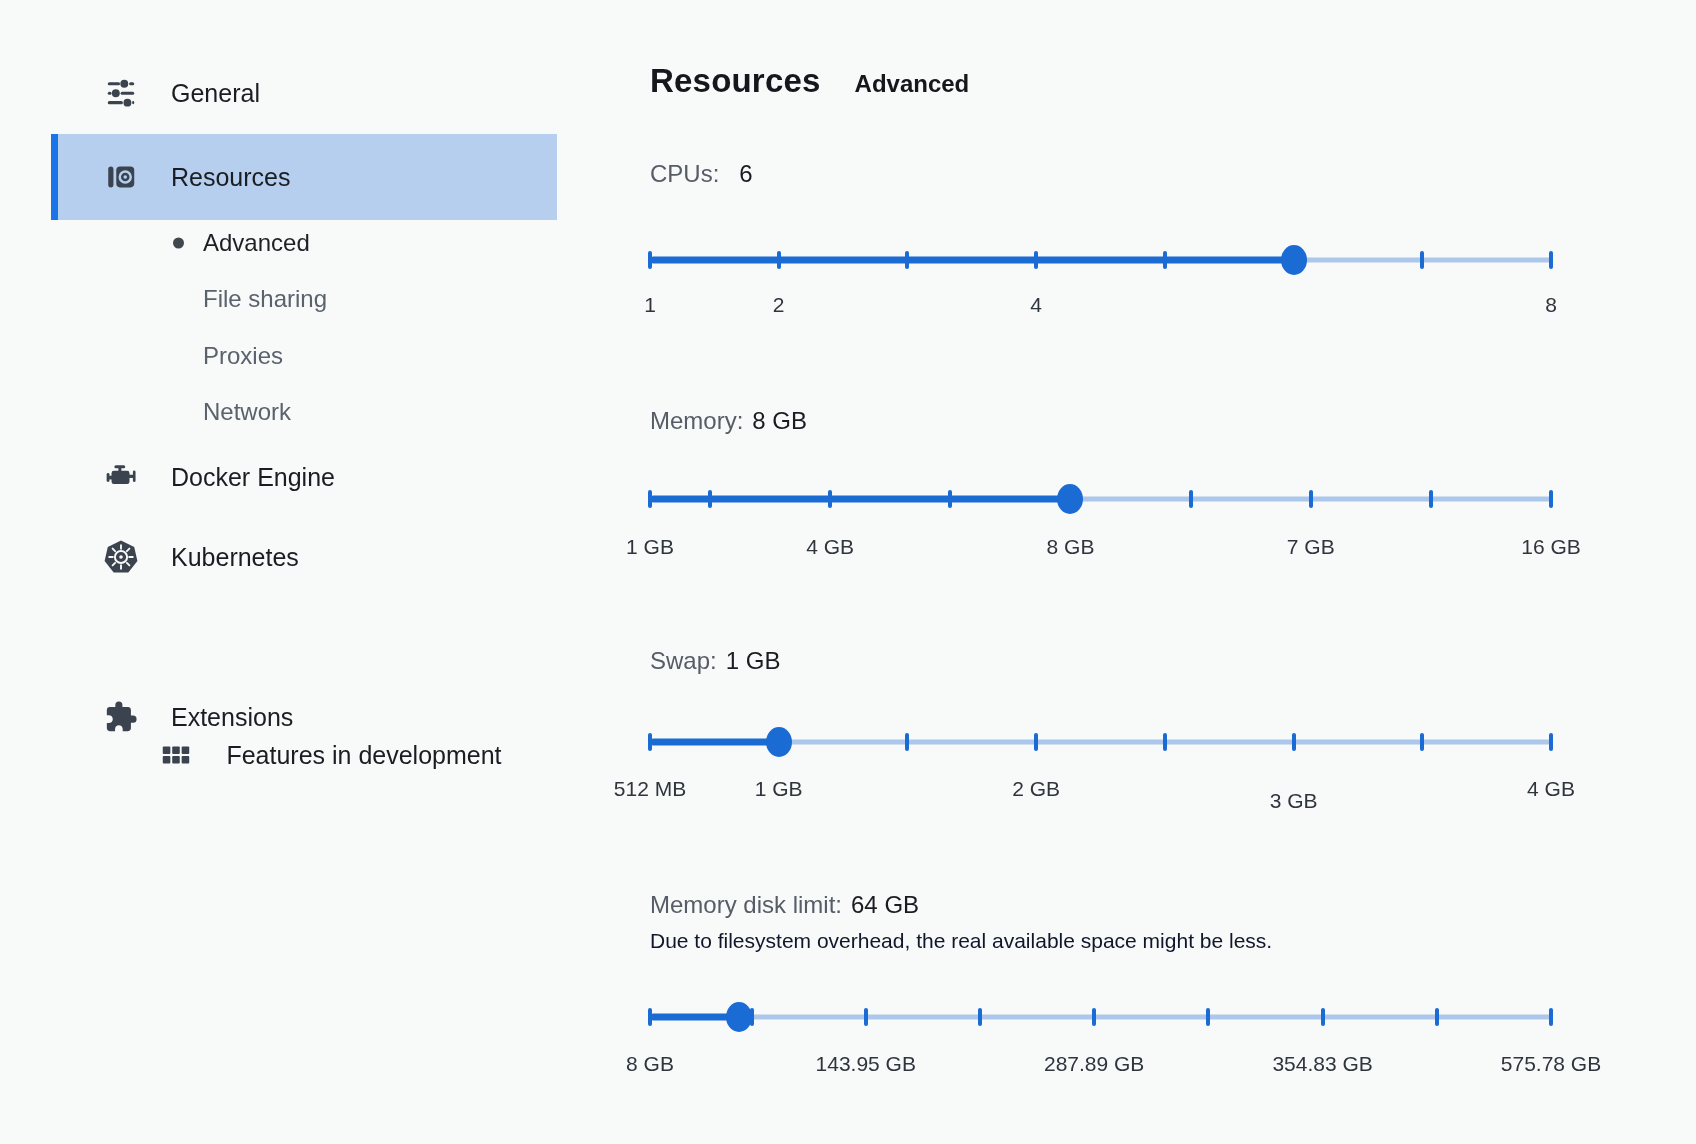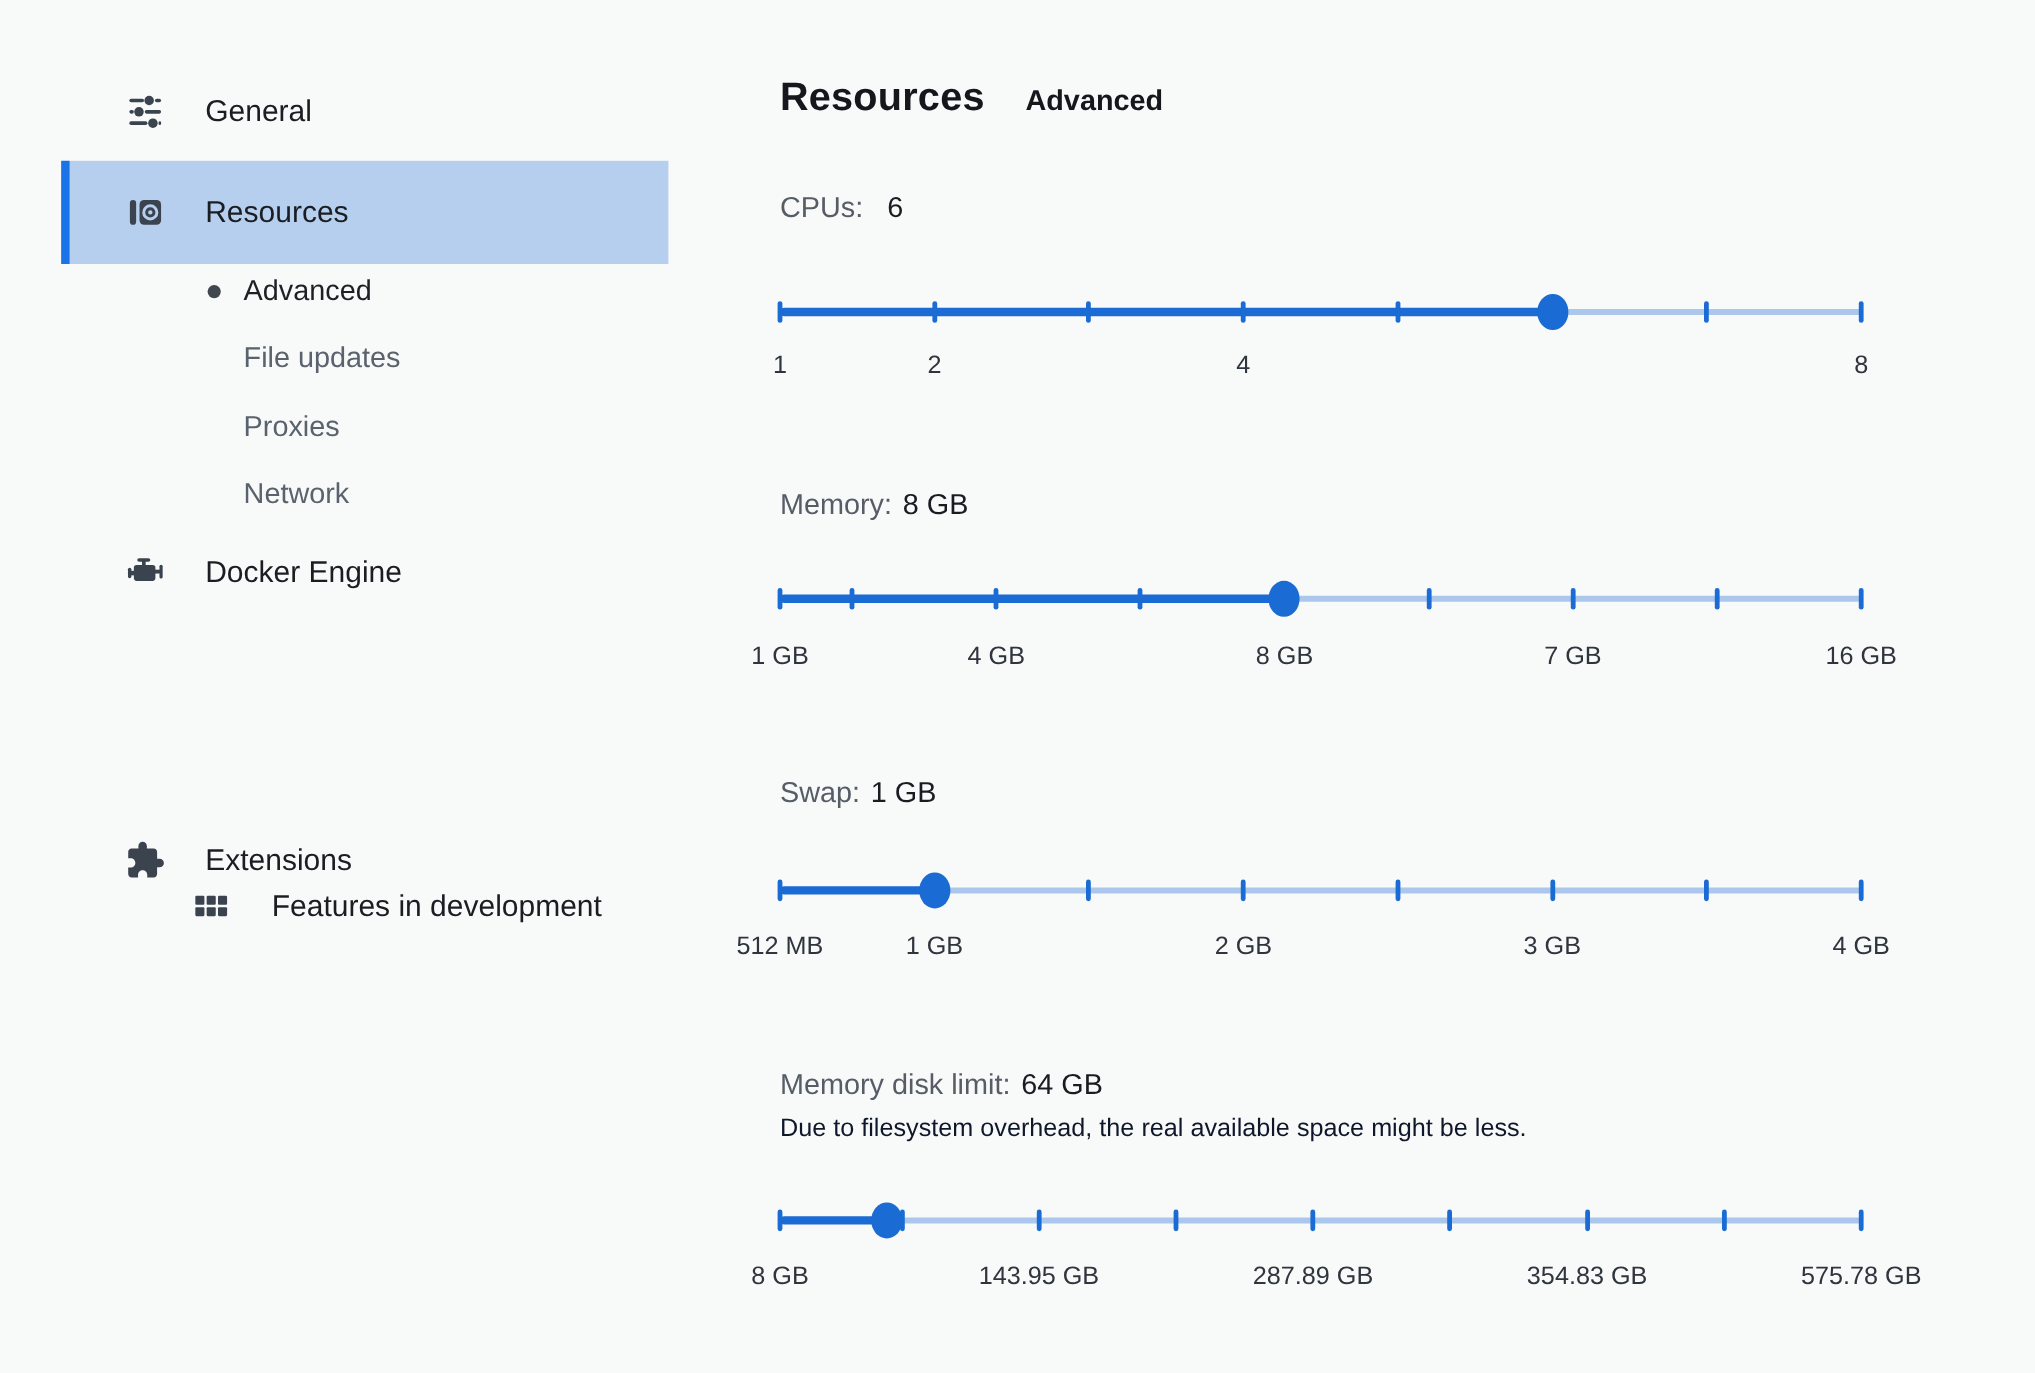--- a/index.html
+++ b/index.html
@@ -74,41 +74,61 @@
    <circle cx="22.5" cy="18" r="1.9" fill="#b6cfee"></circle>
           </svg>
         </span>
         <span class="side-label">Resources</span>
       </div>
       <div class="sub-item active" style="top: 228px;">
         <span class="bullet"></span>
         <span>Advanced</span>
       </div>
       <div class="sub-item" style="top: 284px;">
-        <span>File updates</span>
+        <span>File sharing</span>
       </div>
       <div class="sub-item" style="top: 341px;">
         <span>Proxies</span>
       </div>
       <div class="sub-item" style="top: 397px;">
         <span>Network</span>
       </div>
       <div class="side-item" style="top: 453px; height: 48px;">
         <span class="side-icon">
           <svg viewBox="0 0 36 36" width="34" height="34" fill="currentColor">
    <rect x="11" y="5.5" width="11.5" height="3.2" rx="1.6"></rect>
             <rect x="15.2" y="7.5" width="3.2" height="6"></rect>
    <rect x="8" y="11.5" width="19" height="14" rx="2.5"></rect>
    <rect x="26.5" y="15.6" width="5.5" height="3.4"></rect>
             <rect x="30.6" y="11.2" width="2.8" height="12.2" rx="1.4"></rect>
    <rect x="2.8" y="13.8" width="3" height="9.4" rx="1.5"></rect>
             <rect x="5.4" y="16.6" width="3.6" height="4"></rect>
           </svg>
         </span>
         <span class="side-label">Docker Engine</span>
+      </div>
+      <div class="side-item" style="top: 533px; height: 48px;">
+        <span class="side-icon">
+          <svg viewBox="0 0 38 38" width="38" height="38">
+   <polygon points="19,2.5 32.2,8.9 35.4,23.1 26.3,34.4 11.7,34.4 2.6,23.1 5.8,8.9" fill="currentColor"></polygon>
+   <circle cx="19" cy="19" r="6.1" fill="none" stroke="#f8f9f9" stroke-width="2"></circle>
+   <g stroke="#f8f9f9" stroke-width="1.9" stroke-linecap="round">
+     <line x1="19" y1="7.2" x2="19" y2="10.8"></line>
+              <line x1="27.4" y1="10.6" x2="24.9" y2="13.1"></line>
+     <line x1="30.8" y1="19" x2="27.2" y2="19"></line>
+              <line x1="27.4" y1="27.4" x2="24.9" y2="24.9"></line>
+     <line x1="19" y1="30.8" x2="19" y2="27.2"></line>
+              <line x1="10.6" y1="27.4" x2="13.1" y2="24.9"></line>
+     <line x1="7.2" y1="19" x2="10.8" y2="19"></line>
+              <line x1="10.6" y1="10.6" x2="13.1" y2="13.1"></line>
+            </g>
+   <circle cx="19" cy="19" r="1.8" fill="#f8f9f9"></circle>
+          </svg>
+        </span>
+        <span class="side-label">Kubernetes</span>
       </div>
       <div class="side-item" style="top: 693px; height: 48px;">
         <span class="side-icon">
           <svg viewBox="0 0 24 24" width="34" height="34" fill="currentColor">
    <path d="M20.5 11H19V7c0-1.1-.9-2-2-2h-4V3.5a2.5 2.5 0 0 0-5 0V5H4c-1.1 0-1.99.9-1.99 2v3.8H3.5c1.49 0 2.7 1.21 2.7 2.7s-1.21 2.7-2.7 2.7H2V20c0 1.1.9 2 2 2h3.8v-1.5c0-1.49 1.21-2.7 2.7-2.7 1.49 0 2.7 1.21 2.7 2.7V22H17c1.1 0 2-.9 2-2v-4h1.5a2.5 2.5 0 0 0 0-5z"></path>
           </svg>
         </span>
         <span class="side-label">Extensions</span>
       </div>
       <div class="side-item" style="top: 731px; height: 48px; justify-content: center;">
@@ -192,21 +212,21 @@
         <span class="tick" style="left: 57.143%;"></span>
         <span class="tick" style="left: 71.429%;"></span>
         <span class="tick" style="left: 85.714%;"></span>
         <span class="tick" style="left: 100%;"></span>
         <span class="thumb" style="left: 14.286%;"></span>
       </div>
       <div class="tick-labels" style="top: 777px;">
         <span style="left: 0%;">512 MB</span>
         <span style="left: 14.286%;">1 GB</span>
         <span style="left: 42.857%;">2 GB</span>
-        <span style="left: 71.429%;">3 GB</span>
+        <span style="left: 71.429%; margin-top: 12px;">3 GB</span>
         <span style="left: 100%;">4 GB</span>
       </div>
       <div class="sec-label" style="top: 891px;">
         <span class="k">Memory disk limit:</span>
         <span class="v">64 GB</span>
       </div>
       <div class="sec-note" style="top: 929px;">Due to filesystem overhead, the real available space might be less.</div>
       <div class="slider" style="top: 1001px;">
         <div class="track"></div>
         <div class="fill" style="width: 9.863%;"></div>

